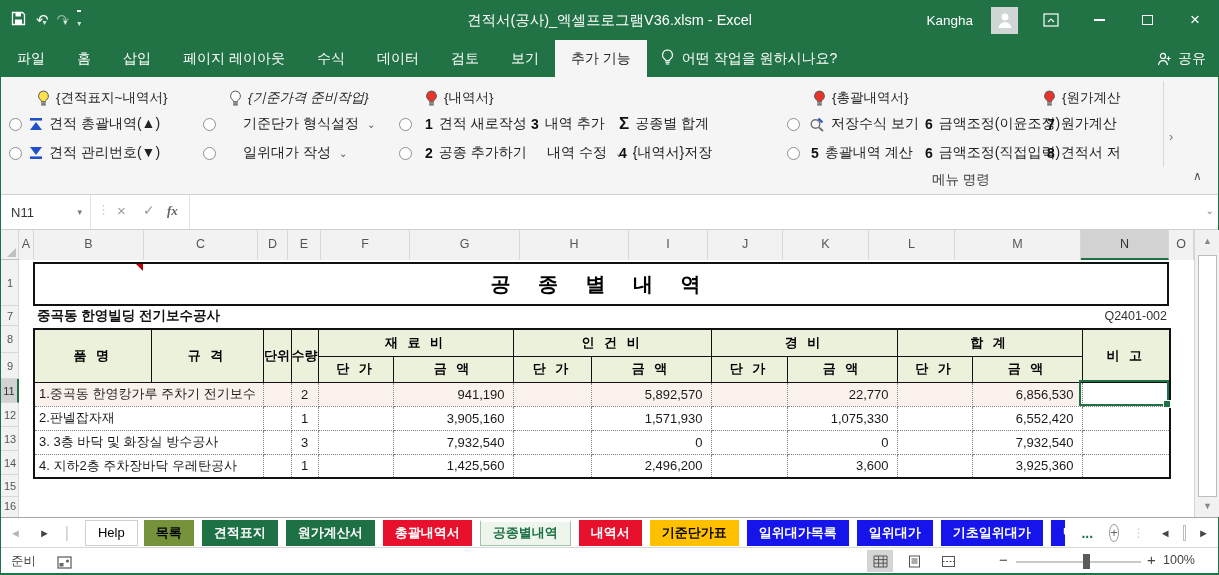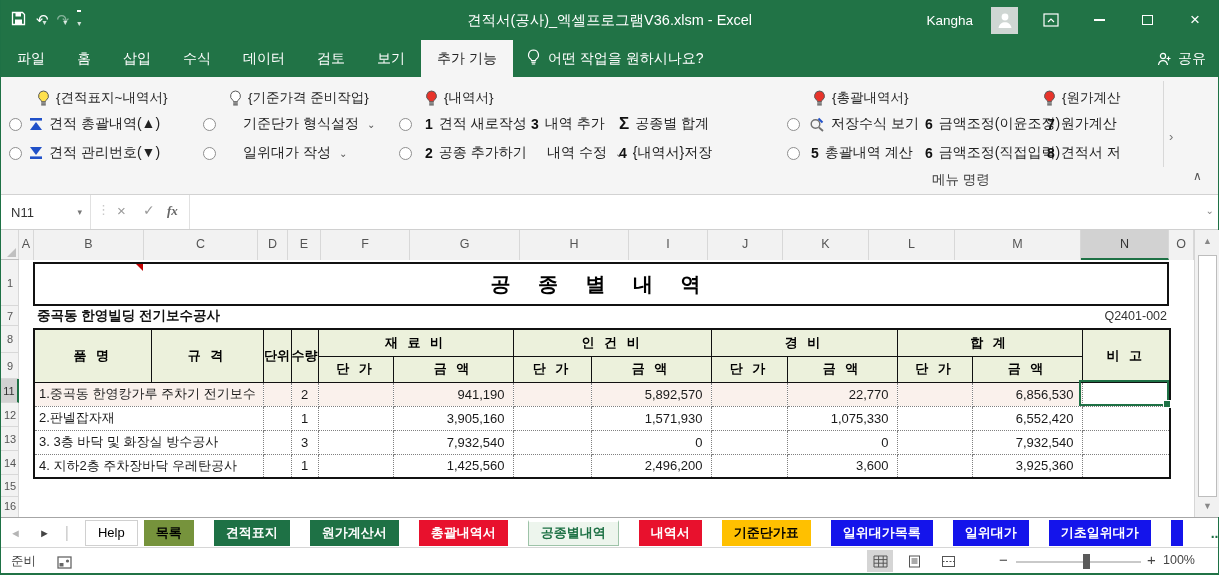--- a/index.html
+++ b/index.html
@@ -87,21 +87,21 @@
   
   .vscroll { position:absolute; left:1193px; top:230px; width:25px; height:287px; background:#f1f1f1; border-left:1px solid #d6d6d6; }
   .vs-btn { position:absolute; left:0; width:25px; height:22px; color:#888; font-size:9px; display:flex; align-items:center; justify-content:center; }
   .vs-thumb { position:absolute; left:3px; top:25px; width:19px; height:242px; background:#fff; border:1px solid #bdbdbd; }
 
   
   .tabbar { position:absolute; left:0; top:517px; width:100%; height:30px; background:#fff; border-top:1px solid #a6a6a6; display:flex; align-items:center; }
   .nav { font-size:11px; color:#444; padding:0 9px; }
   .nav.dim { color:#b5b5b5; }
   .tab-sep { color:#c9c9c9; margin:0 6px; }
-  .stab { height:26px; display:flex; align-items:center; padding:0 12px; margin-right:20px; font-size:13px; font-weight:bold; white-space:nowrap; }
+  .stab { height:26px; display:flex; align-items:center; padding:0 12px; margin-right:8px; font-size:13px; font-weight:bold; white-space:nowrap; }
   .stab.help { font-weight:normal; border:1px solid #d0d0d0; }
   .stab.active { border:1px solid #9dc3a8; border-top:2px solid #fff; }
   .stab.clipped { max-width:48px; overflow:hidden; padding-right:0; }
   .dots { color:#1E7145; font-weight:bold; font-size:14px; margin:0 8px; }
   .addsheet { width:18px; height:18px; border:1px solid #9a9a9a; border-radius:50%; color:#666; font-size:13px; line-height:16px; text-align:center; margin:0 8px; }
   .tb-dots { color:#c9c9c9; font-size:12px; margin:0 6px; }
   .hthumb { width:30px; height:16px; background:#fff; border:1px solid #bdbdbd; margin:0 3px; }
 
   
   .statusbar { position:absolute; left:0; top:547px; width:100%; height:28px; background:#fff; border-top:1px solid #d6d6d6; border-bottom:2px solid #217346; }
@@ -156,20 +156,21 @@
           <span class="maxbox"></span>
         </span>
       <span class="winbtn" style="font-size:17px;">×</span>
     </div>
   </div>
 
   <div class="tabrow">
     <div class="rtab">파일</div>
     <div class="rtab">홈</div>
     <div class="rtab">삽입</div>
+    <div class="rtab">페이지 레이아웃</div>
     <div class="rtab">수식</div>
     <div class="rtab">데이터</div>
     <div class="rtab">검토</div>
     <div class="rtab">보기</div>
     <div class="rtab active">추가 기능</div>
     <div class="tellme">
       <span>
         <svg width="13" height="17" viewBox="0 0 13 17">
             <path d="M6.5 1a5 5 0 0 0-2.8 9.1c.5.4.8 1 .9 1.6h3.8c.1-.6.4-1.2.9-1.6A5 5 0 0 0 6.5 1z" fill="none" stroke="#fff" stroke-width="1.2"></path>
             <line x1="4.4" y1="13.3" x2="8.6" y2="13.3" stroke="#fff" stroke-width="1.1"></line>
@@ -191,21 +192,21 @@
   <div class="ribbon">
 
     <div class="ri rhead" style="left:36px;">
       <svg width="13" height="17" viewBox="0 0 13 17">
           <path d="M6.5 1a5 5 0 0 0-2.8 9.1c.5.4.8 1 .9 1.6h3.8c.1-.6.4-1.2.9-1.6A5 5 0 0 0 6.5 1z" fill="#FFE14D" stroke="#5a5a5a"></path>
           <rect x="4.2" y="12.4" width="4.6" height="1.3" fill="#5a5a5a"></rect>
           <rect x="4.2" y="14.2" width="4.6" height="1.3" fill="#5a5a5a"></rect>
         </svg>
       <span>{견적표지~내역서}</span>
     </div>
-    <div class="ri rhead" style="left:228px;">
+    <div class="ri rhead" style="left:228px;font-style:italic;">
       <svg width="13" height="17" viewBox="0 0 13 17">
           <path d="M6.5 1a5 5 0 0 0-2.8 9.1c.5.4.8 1 .9 1.6h3.8c.1-.6.4-1.2.9-1.6A5 5 0 0 0 6.5 1z" fill="#fff" stroke="#5a5a5a"></path>
           <rect x="4.2" y="12.4" width="4.6" height="1.3" fill="#5a5a5a"></rect>
           <rect x="4.2" y="14.2" width="4.6" height="1.3" fill="#5a5a5a"></rect>
         </svg>
       <span>{기준가격 준비작업}</span>
     </div>
     <div class="ri rhead" style="left:424px;">
       <svg width="13" height="17" viewBox="0 0 13 17">
           <path d="M6.5 1a5 5 0 0 0-2.8 9.1c.5.4.8 1 .9 1.6h3.8c.1-.6.4-1.2.9-1.6A5 5 0 0 0 6.5 1z" fill="#E8332A" stroke="#5a5a5a"></path>

